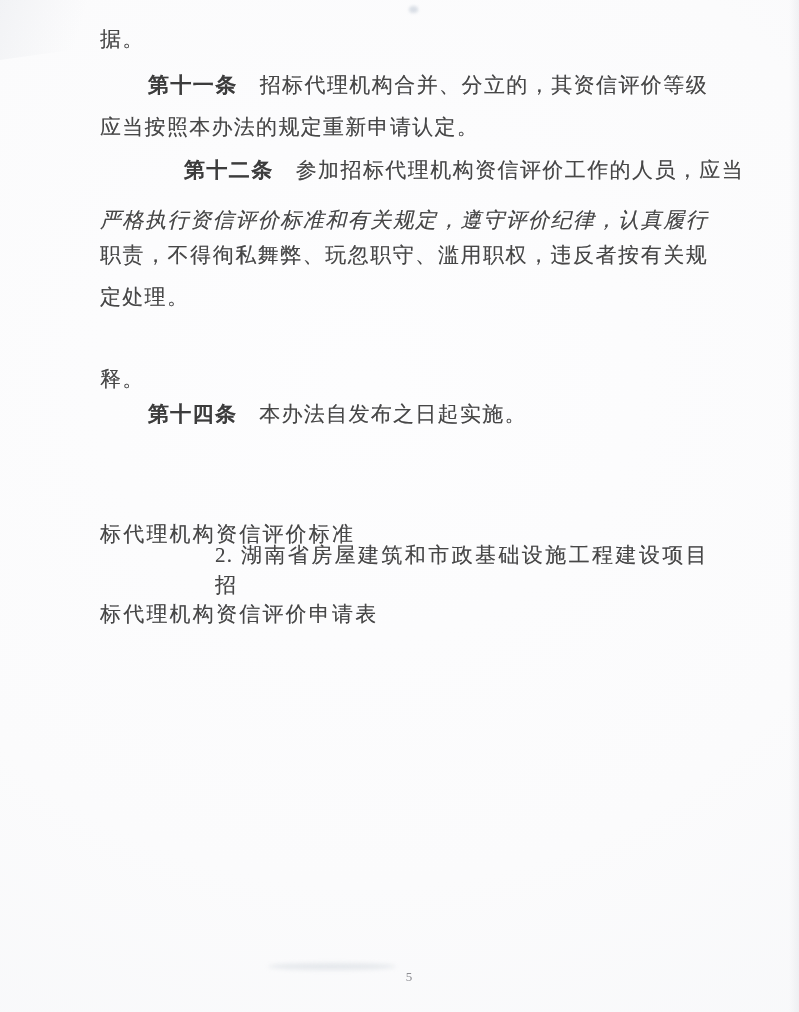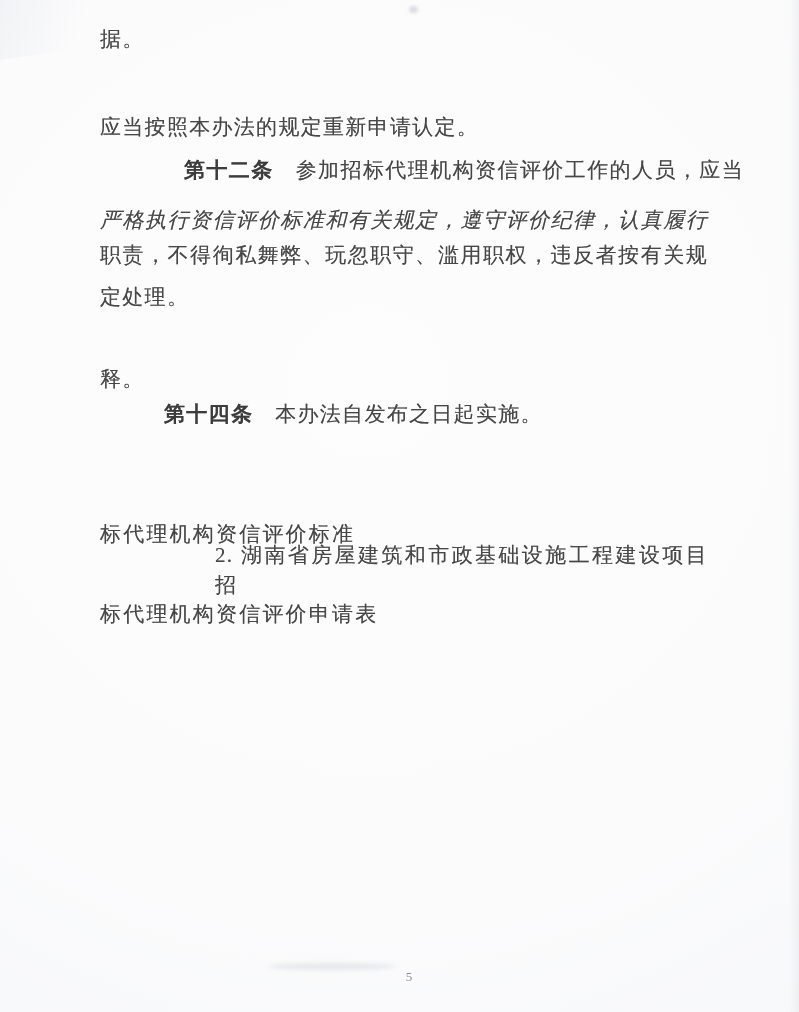--- a/index.html
+++ b/index.html
@@ -102,37 +102,40 @@
 <body>
 
 <div class="page">
 
   <div class="smudge-top-left"></div>
   <div class="speck-top"></div>
   <div class="edge-shade-right"></div>
 
   <div class="line" style="left:100px; top:24px;">据。</div>
 
+  <div class="line just" style="left:148px; top:70px; width:560px;">
+    <span class="art-num">第十一条</span><span>招标代理机构合并、分立的，其资信评价等级</span>
+  </div>
 
   <div class="line" style="left:100px; top:112px;">应当按照本办法的规定重新申请认定。</div>
 
   <div class="line just" style="left:148px; top:155px; width:560px;margin-left:36px;">
     <span class="art-num">第十二条</span><span>参加招标代理机构资信评价工作的人员，应当</span>
   </div>
 
   <div class="line just" style="left:100px; top:205px; width:608px;font-style:italic;">严格执行资信评价标准和有关规定，遵守评价纪律，认真履行</div>
 
   <div class="line just" style="left:100px; top:240px; width:608px;">职责，不得徇私舞弊、玩忽职守、滥用职权，违反者按有关规</div>
 
   <div class="line" style="left:100px; top:282px;text-align:center;">定处理。</div>
 
 
   <div class="line" style="left:100px; top:364px;">释。</div>
 
-  <div class="line" style="left:164px; top:399px;">
+  <div class="line" style="left:148px; top:399px;">
     <span class="art-num">第十四条</span><span>本办法自发布之日起实施。</span>
   </div>
 
 
   <div class="line wide" style="left:100px; top:519px;">标代理机构资信评价标准</div>
 
   <div class="line just" style="left:215px; top:540px; width:493px;">2. 湖南省房屋建筑和市政基础设施工程建设项目招</div>
 
   <div class="line wide" style="left:100px; top:599px;">标代理机构资信评价申请表</div>
 

